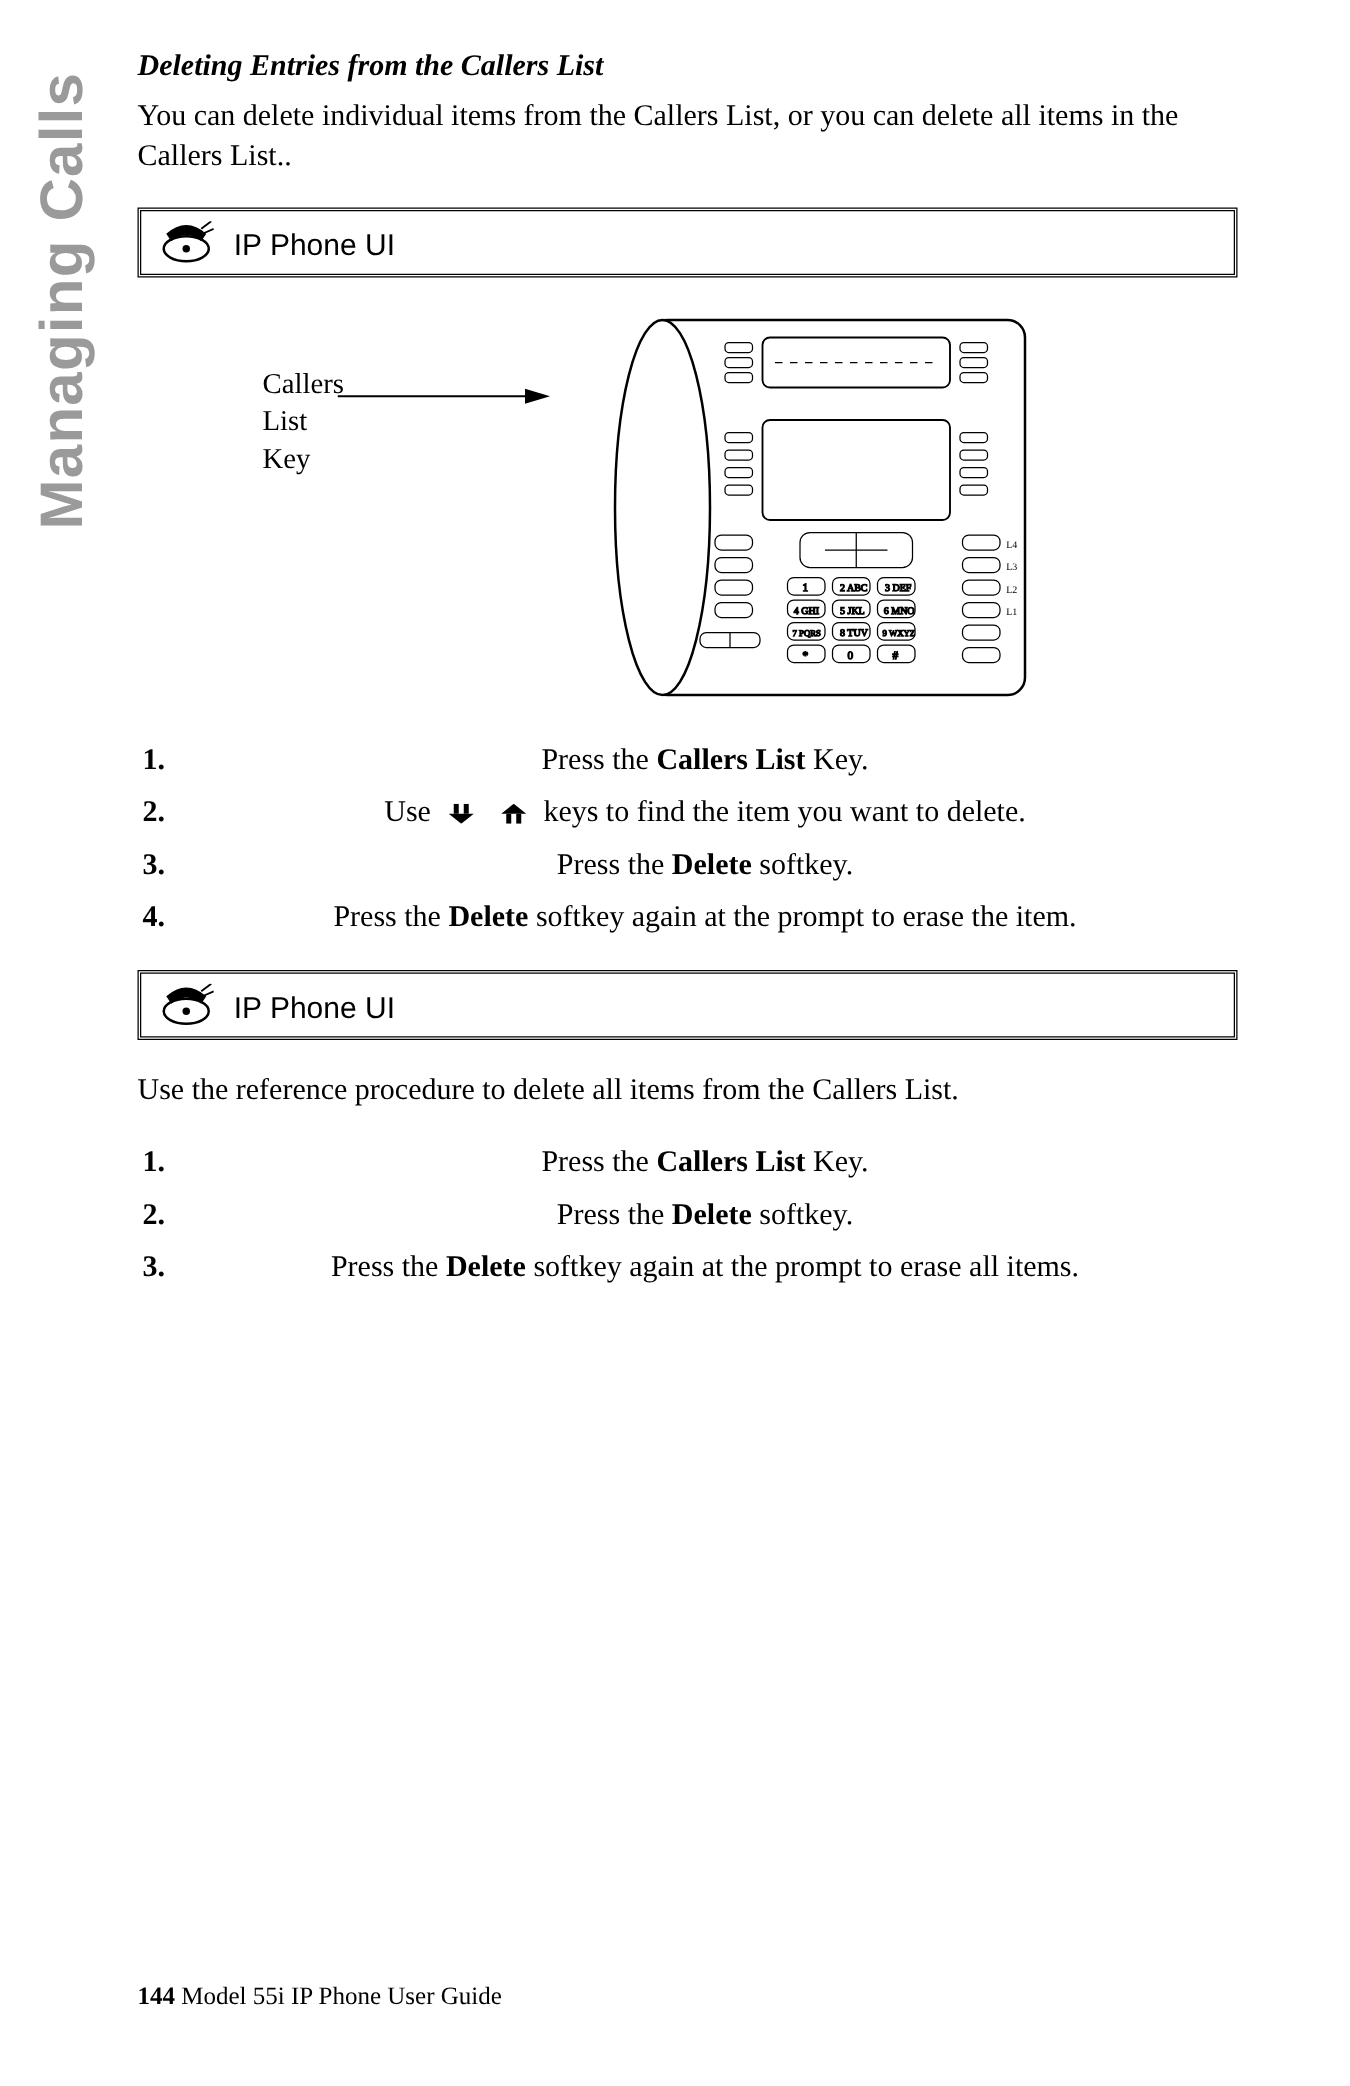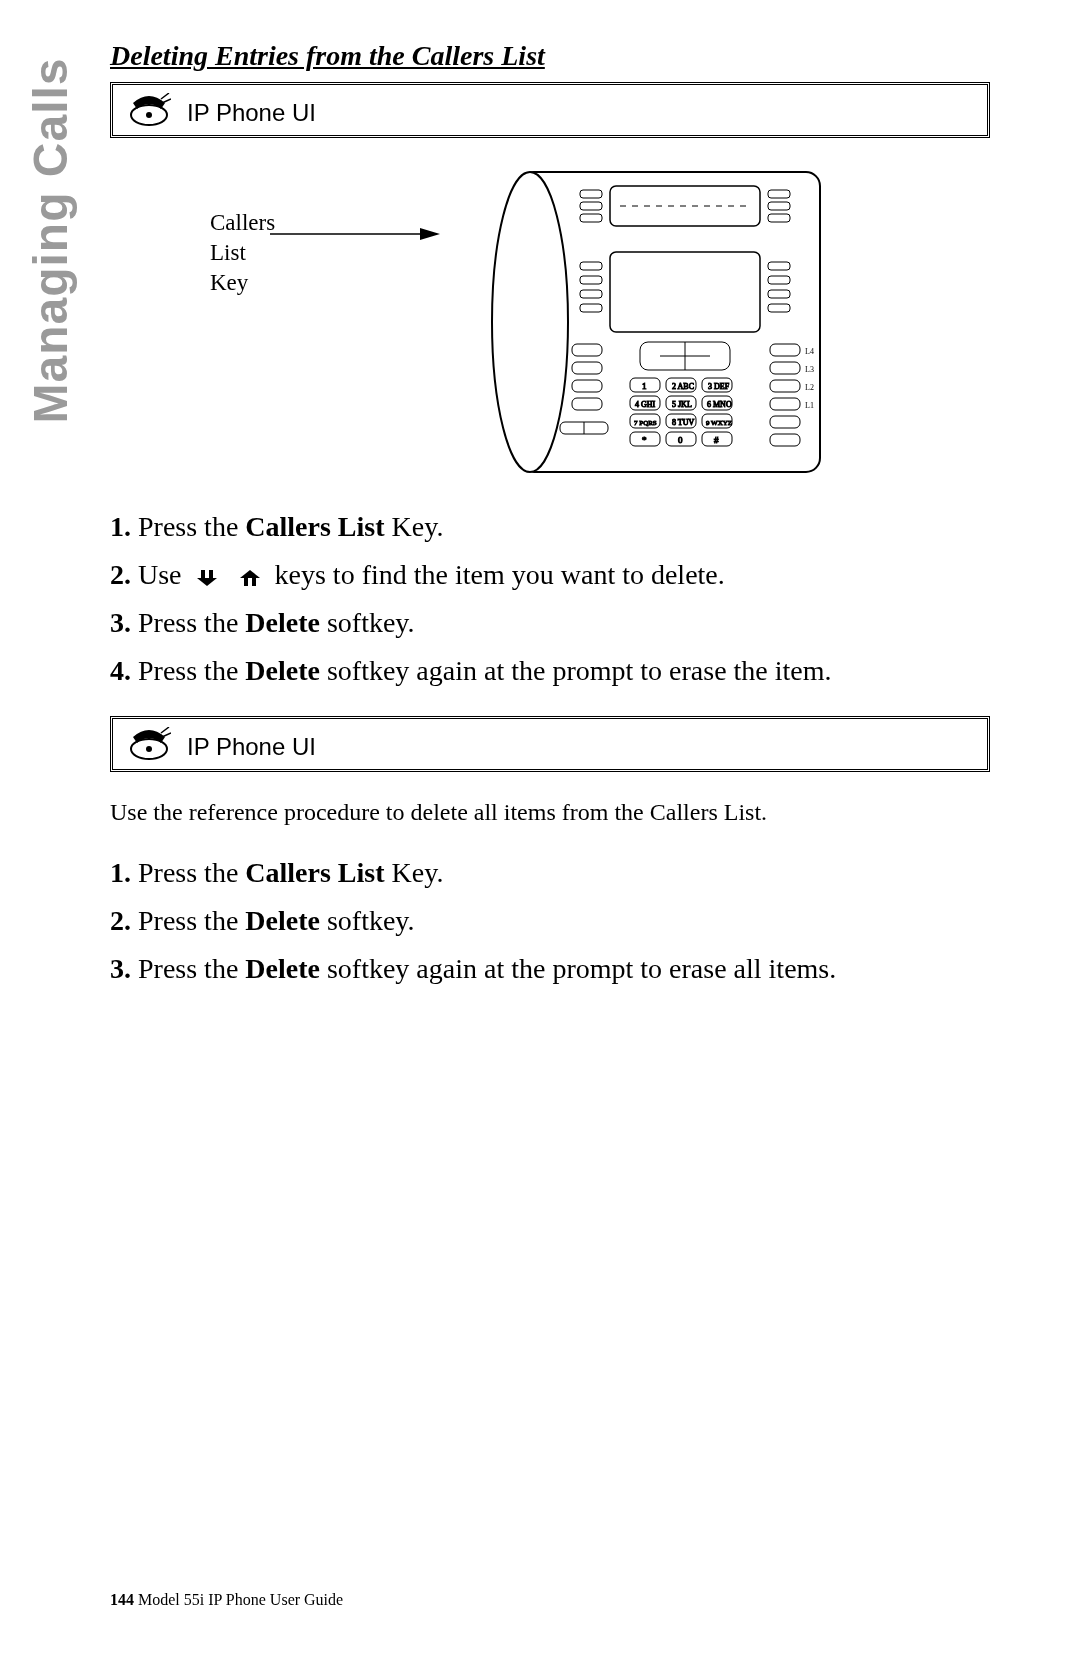--- a/index.html
+++ b/index.html
@@ -35,24 +35,23 @@
     white-space: nowrap;
     font-family: Arial, Helvetica, sans-serif;
     font-weight: bold;
     font-size: 48px;
     color: #9a9a9a;
     letter-spacing: 1px;
   }
   .section-title {
     font-style: italic;
     font-weight: bold;
-    font-size: 28px;
+    font-size: 24px;
     margin: 0 0 10px 0;
     font-family: "Times New Roman", Times, serif;
-    text-decoration: underline;
   }
   .body-text {
     font-size: 24px;
     line-height: 1.35;
     margin: 0 0 24px 0;
   }
   .ui-box {
     border: 3px double #000;
     padding: 8px 14px;
     display: flex;
@@ -86,53 +85,55 @@
   .arrow-wrap {
     flex: 0 0 auto;
     margin-top: 58px;
   }
   .device-svg {
     flex: 0 0 auto;
   }
   ol.steps {
     margin: 0 0 24px 0;
     padding-left: 28px;
-    font-size: 28px;
+    font-size: 24px;
+    text-align: center;
   }
   ol.steps li {
     margin: 6px 0;
     line-height: 1.5;
   }
   ol.steps li::marker {
     font-weight: bold;
   }
   .inline-icon {
     display: inline-block;
     vertical-align: middle;
     margin: 0 6px;
   }
   .footer {
     position: absolute;
     left: 110px;
     bottom: 60px;
-    font-size: 16px;
+    font-size: 20px;
     font-family: "Times New Roman", Times, serif;
   }
   .footer .pnum { font-weight: bold; }
 </style>
 </head>
 <body>
 
 <div class="page">
 
   <div class="side-tab">
     <div class="side-tab-text">Managing Calls</div>
   </div>
 
   <h3 class="section-title">Deleting Entries from the Callers List</h3>
+  <p class="body-text">You can delete individual items from the Callers List, or you can delete all items in the Callers List..</p>
 
   <div class="ui-box">
     <svg class="phone-icon" viewBox="0 0 44 34">
       <ellipse cx="22" cy="22" rx="18" ry="10" fill="none" stroke="#000" stroke-width="2"></ellipse>
       <path d="M6 10 Q22 -4 38 10 L34 16 Q22 6 10 16 Z" fill="#000"></path>
       <circle cx="22" cy="22" r="3" fill="#000"></circle>
       <path d="M34 6 L42 0 M35 10 L44 6" stroke="#000" stroke-width="1.5"></path>
     </svg>
     <span>IP Phone UI</span>
   </div>

